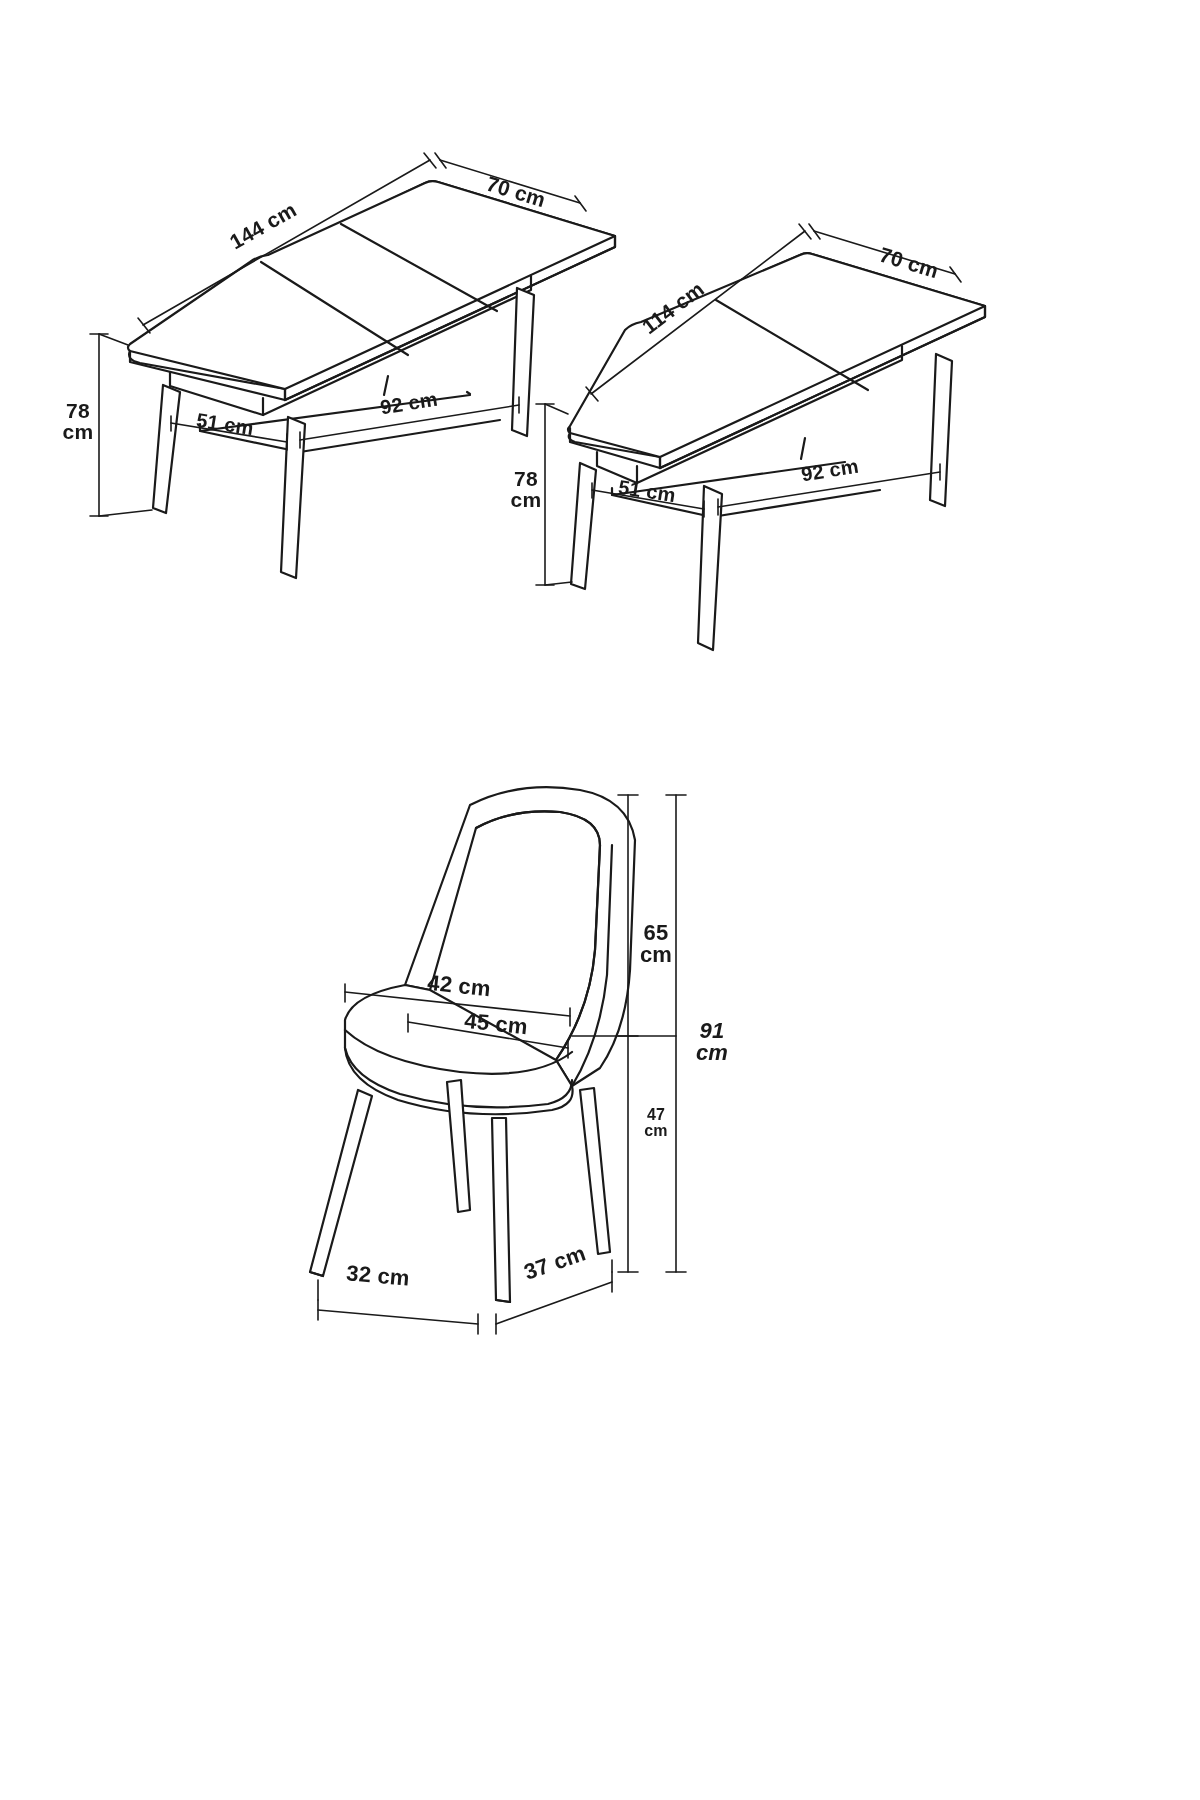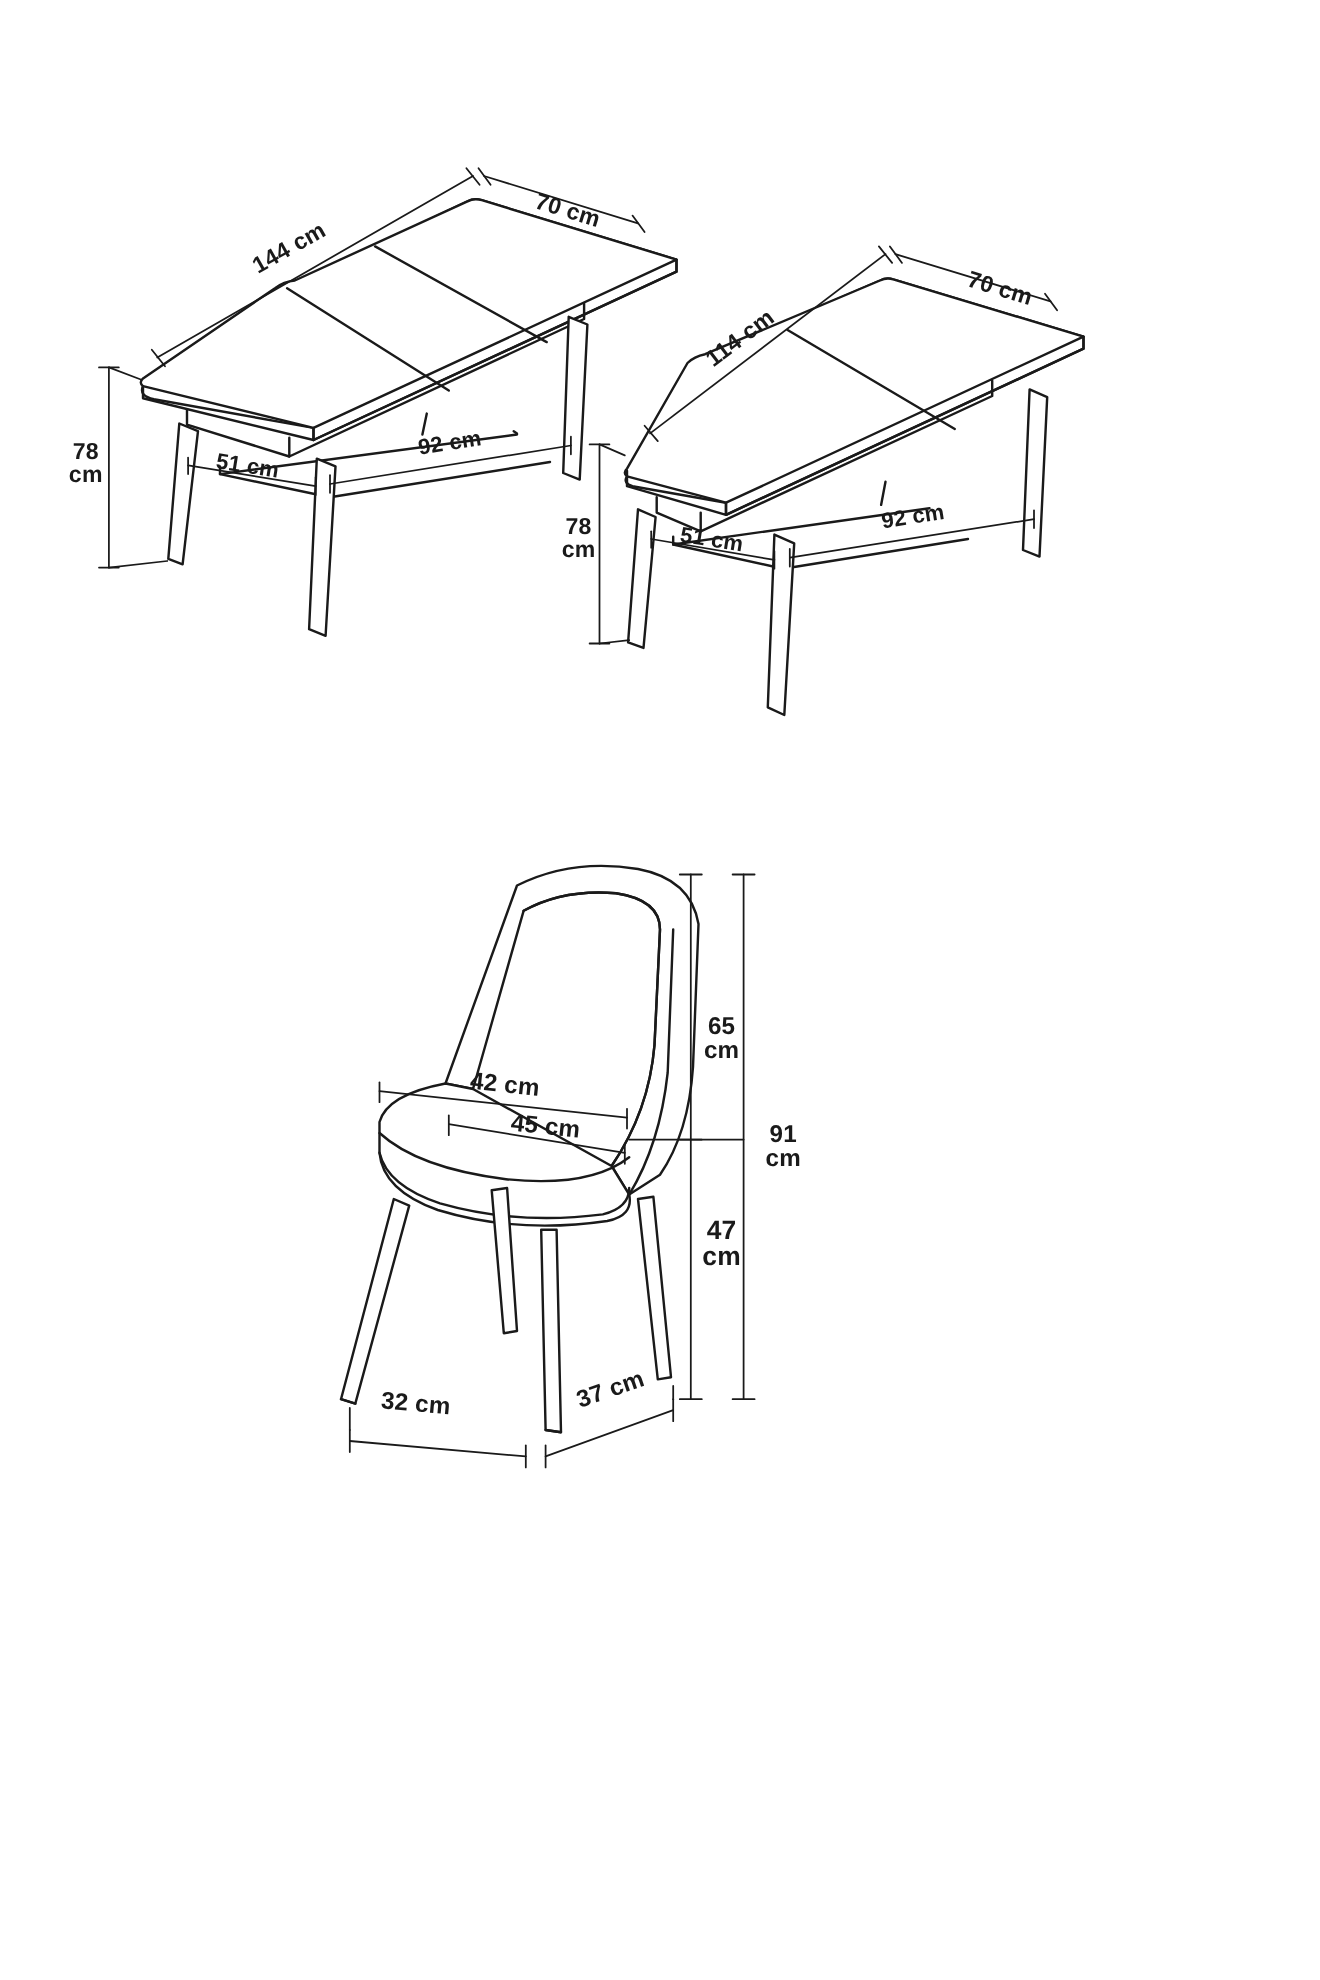--- a/index.html
+++ b/index.html
@@ -228,24 +228,24 @@
   <div class="dim-label" style="left:500px; top:468px; width:52px; font-size:21px;">78
 cm</div>
 
   <div class="dim-label" style="left:600px; top:481px; width:94px; font-size:20px; transform: rotate(9deg); transform-origin: center;">51 cm</div>
 
   <div class="dim-label" style="left:783px; top:460px; width:94px; font-size:20px; transform: rotate(-9deg); transform-origin: center;">92 cm</div>
 
   <div class="dim-label" style="left:630px; top:922px; width:52px; font-size:22px;">65
 cm</div>
 
-  <div class="dim-label" style="left:685px; top:1020px; width:54px; font-size:22px;">91
-cm</div>
-
-  <div class="dim-label" style="left:630px; top:1107px; width:52px; font-size:24px;">47
+  <div class="dim-label" style="left:685px; top:1020px; width:54px; font-size:22px;font-style:italic;">91
+cm</div>
+
+  <div class="dim-label" style="left:630px; top:1107px; width:52px; font-size:16px;">47
 cm</div>
 
   <div class="dim-label" style="left:404px; top:975px; width:110px; font-size:22px; transform: rotate(6deg); transform-origin: center;">42 cm</div>
 
   <div class="dim-label" style="left:441px; top:1013px; width:110px; font-size:22px; transform: rotate(6deg); transform-origin: center;">45 cm</div>
 
   <div class="dim-label" style="left:323px; top:1265px; width:110px; font-size:22px; transform: rotate(5deg); transform-origin: center;">32 cm</div>
 
   <div class="dim-label" style="left:500px; top:1252px; width:110px; font-size:22px; transform: rotate(-19deg); transform-origin: center;">37 cm</div>
 

